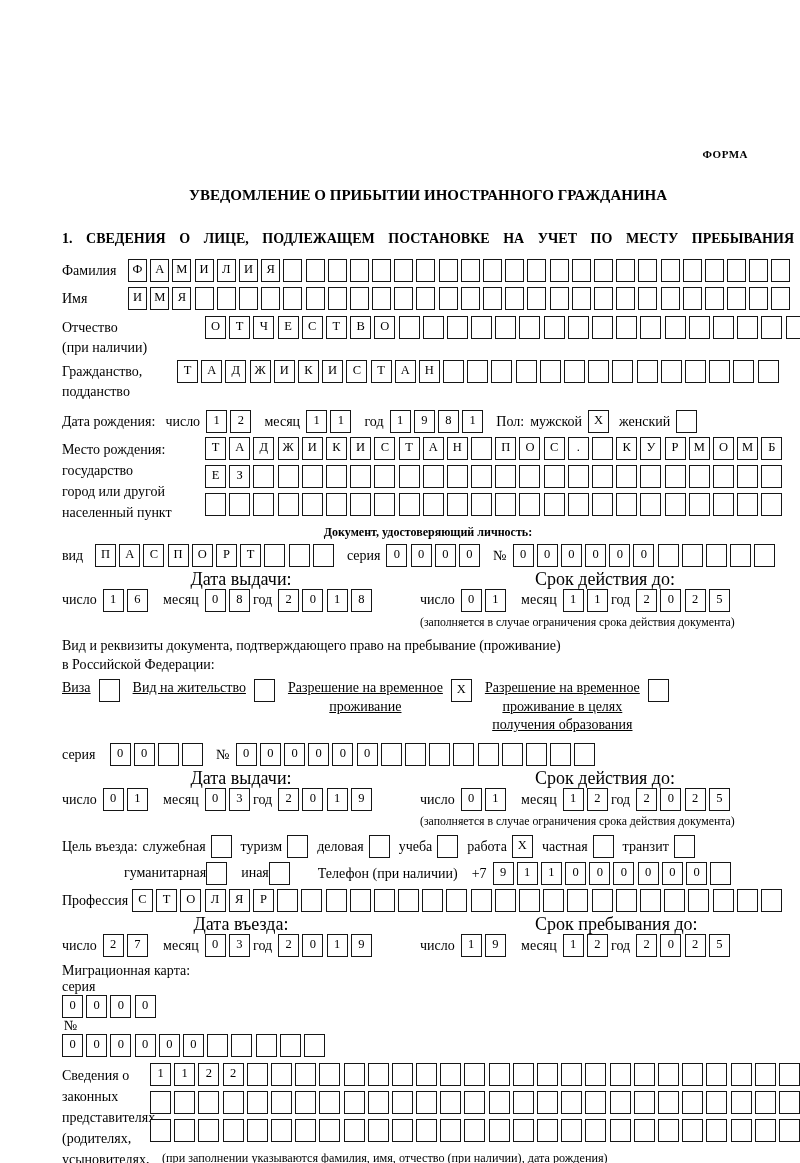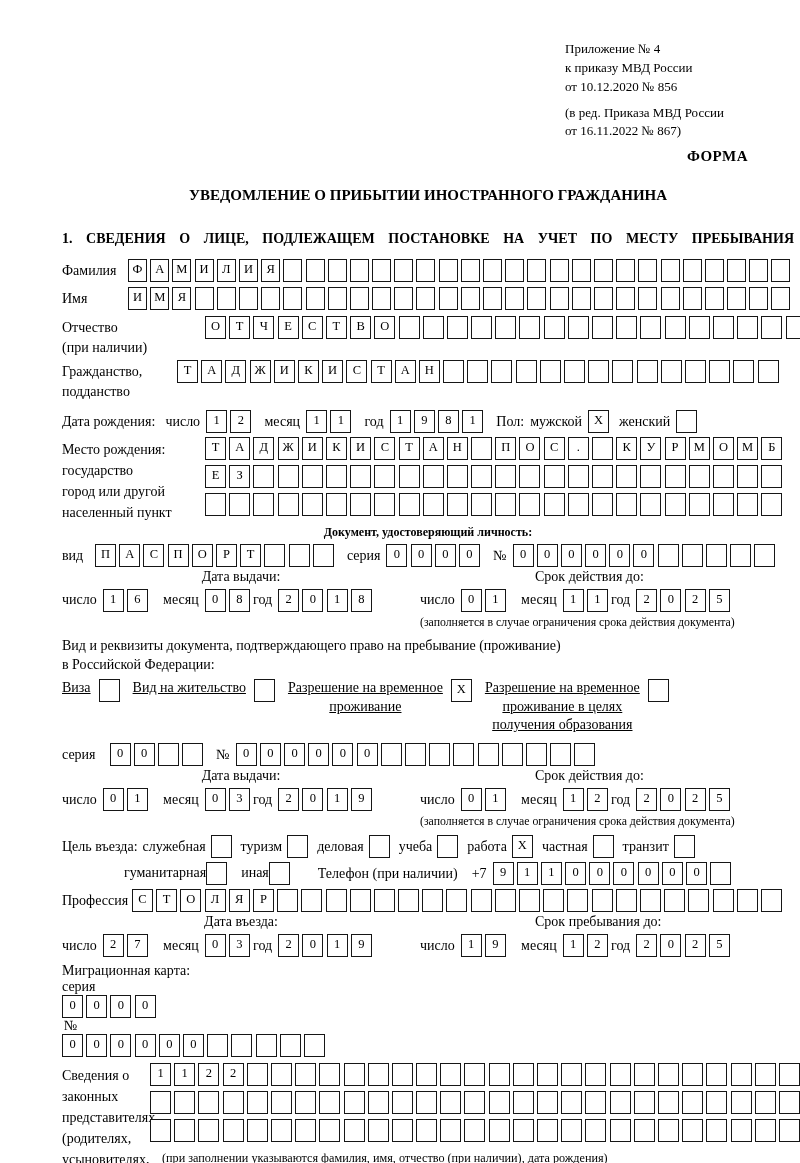--- a/index.html
+++ b/index.html
@@ -3,21 +3,21 @@
 <meta charset="utf-8">
 <style>
   html,body{margin:0;padding:0;background:#fff;}
   body{width:800px;height:1163px;color:#000;font-family:"Liberation Serif","DejaVu Serif",serif;font-size:14px;}
   .page{position:relative;width:800px;height:1163px;box-sizing:border-box;padding:34px 6px 0 62px;overflow:hidden;background:#fff;}
 
   
   .hdr-right{position:absolute;left:565px;top:40px;font-size:13px;line-height:1.45;}
   .hdr-right .blk{white-space:pre-line;}
   .hdr-right .edition{margin-top:7px;}
-  .forma{position:absolute;right:52px;top:148px;font-weight:bold;font-size:15px;letter-spacing:.5px;}
+  .forma{position:absolute;right:52px;top:148px;font-weight:bold;font-size:11px;letter-spacing:.5px;}
 
   .title{margin-top:150px;text-align:center;font-weight:bold;font-size:15px;line-height:1.5;}
   .blank-line{display:inline-block;width:56px;border-bottom:2px solid #222;height:.9em;margin-left:10px;}
   .sec{margin-top:24px;font-weight:bold;font-size:14px;text-align:justify;text-align-last:justify;}
 
   
   .cells{white-space:nowrap;display:inline-block;}
   .cell{display:inline-block;box-sizing:border-box;width:19px;height:23px;border:1.6px solid #161616;margin-right:3.2px;text-align:center;font-size:12.5px;line-height:19px;vertical-align:middle;background:#fff;}
   .wide .cell{width:21px;}
 
@@ -38,21 +38,21 @@
   .inline-lbl{line-height:23px;margin:0 6px 0 10px;}
   .first{margin-left:0;}
 
   .place-rows .row + .row{margin-top:5px;}
 
   .doc-head{margin-top:2px;text-align:center;font-weight:bold;font-size:12px;}
 
   .dates{display:flex;margin-top:2px;}
   .dates .half{width:358px;}
   .dates .half.right{flex:1;}
-  .date-head{text-align:center;font-size:14px;height:18px;}
+  .date-head{text-align:center;font-size:18px;height:18px;}
   .dates .half.right .date-head{text-align:left;padding-left:115px;}
   .date-line{display:flex;align-items:center;margin-top:2px;}
   .date-line .dl{margin-right:6px;}
   .date-line .gap{margin-left:12px;}
   .note{font-size:11.8px;margin-top:3px;}
 
   .intro{margin-top:6px;line-height:1.4;}
 
   .opts{display:flex;margin-top:4px;align-items:flex-start;}
   .opt{display:flex;align-items:flex-start;margin-right:13px;text-decoration:underline;}
@@ -75,27 +75,20 @@
 
   .reps{display:flex;margin-top:6px;}
   .reps-cells .row + .row{margin-top:5px;}
   .reps-note{font-size:12.2px;margin-top:9px;margin-left:12px;}
 </style>
 </head>
 <body>
 
 <div class="page">
 
-  <div class="hdr-right">
-    <div class="blk">Приложение № 4
-к приказу МВД России
-от 10.12.2020 № 856</div>
-    <div class="blk edition">(в ред. Приказа МВД России
-от 16.11.2022 № 867)</div>
-  </div>
   <div class="forma">ФОРМА</div>
 
   <div class="title">
     <div>УВЕДОМЛЕНИЕ О ПРИБЫТИИ ИНОСТРАННОГО ГРАЖДАНИНА</div>
   </div>
 
   <div class="sec">1. СВЕДЕНИЯ О ЛИЦЕ, ПОДЛЕЖАЩЕМ ПОСТАНОВКЕ НА УЧЕТ ПО МЕСТУ ПРЕБЫВАНИЯ</div>
 
   <div class="row mt12">
     <span class="lbl w-surname">Фамилия</span>

